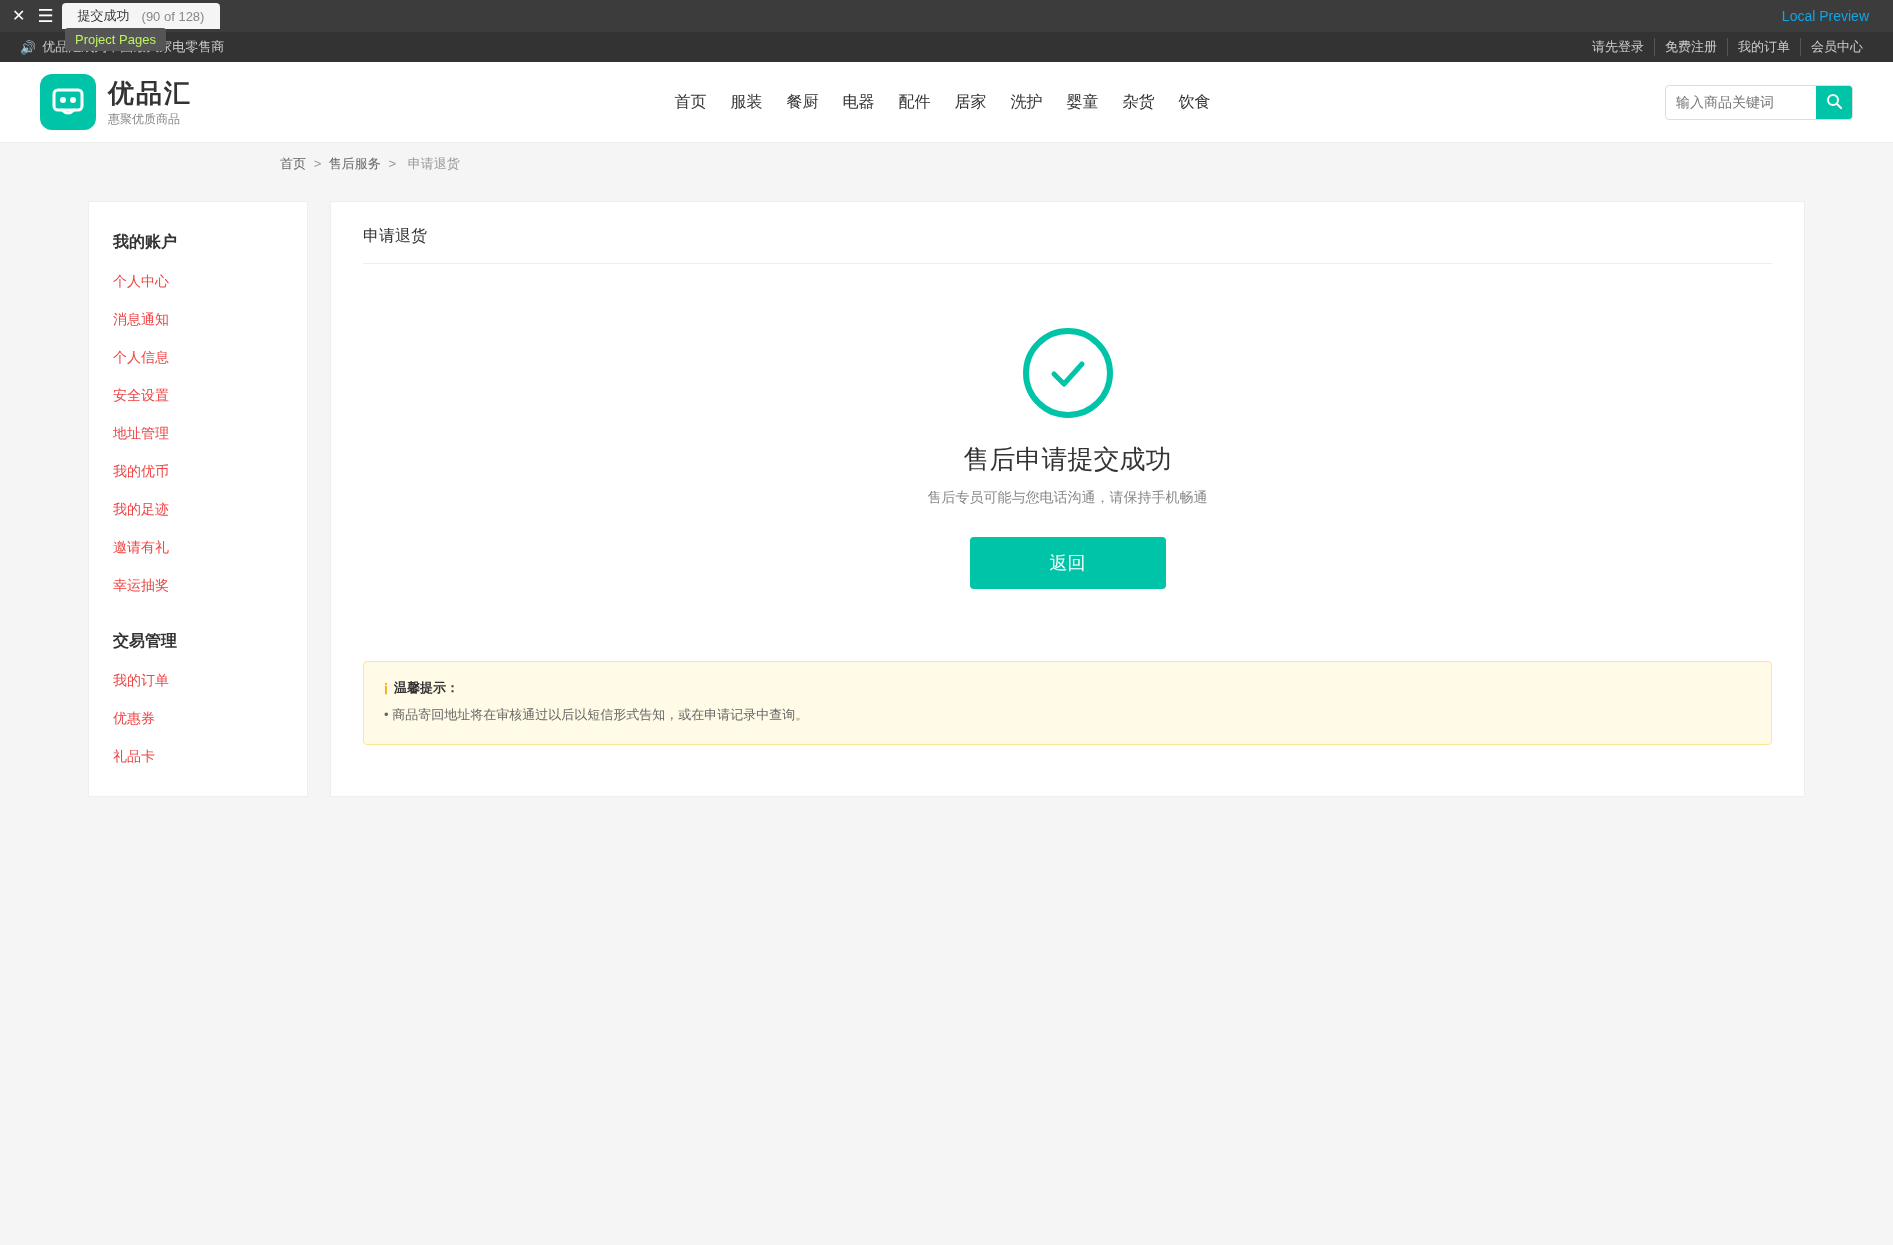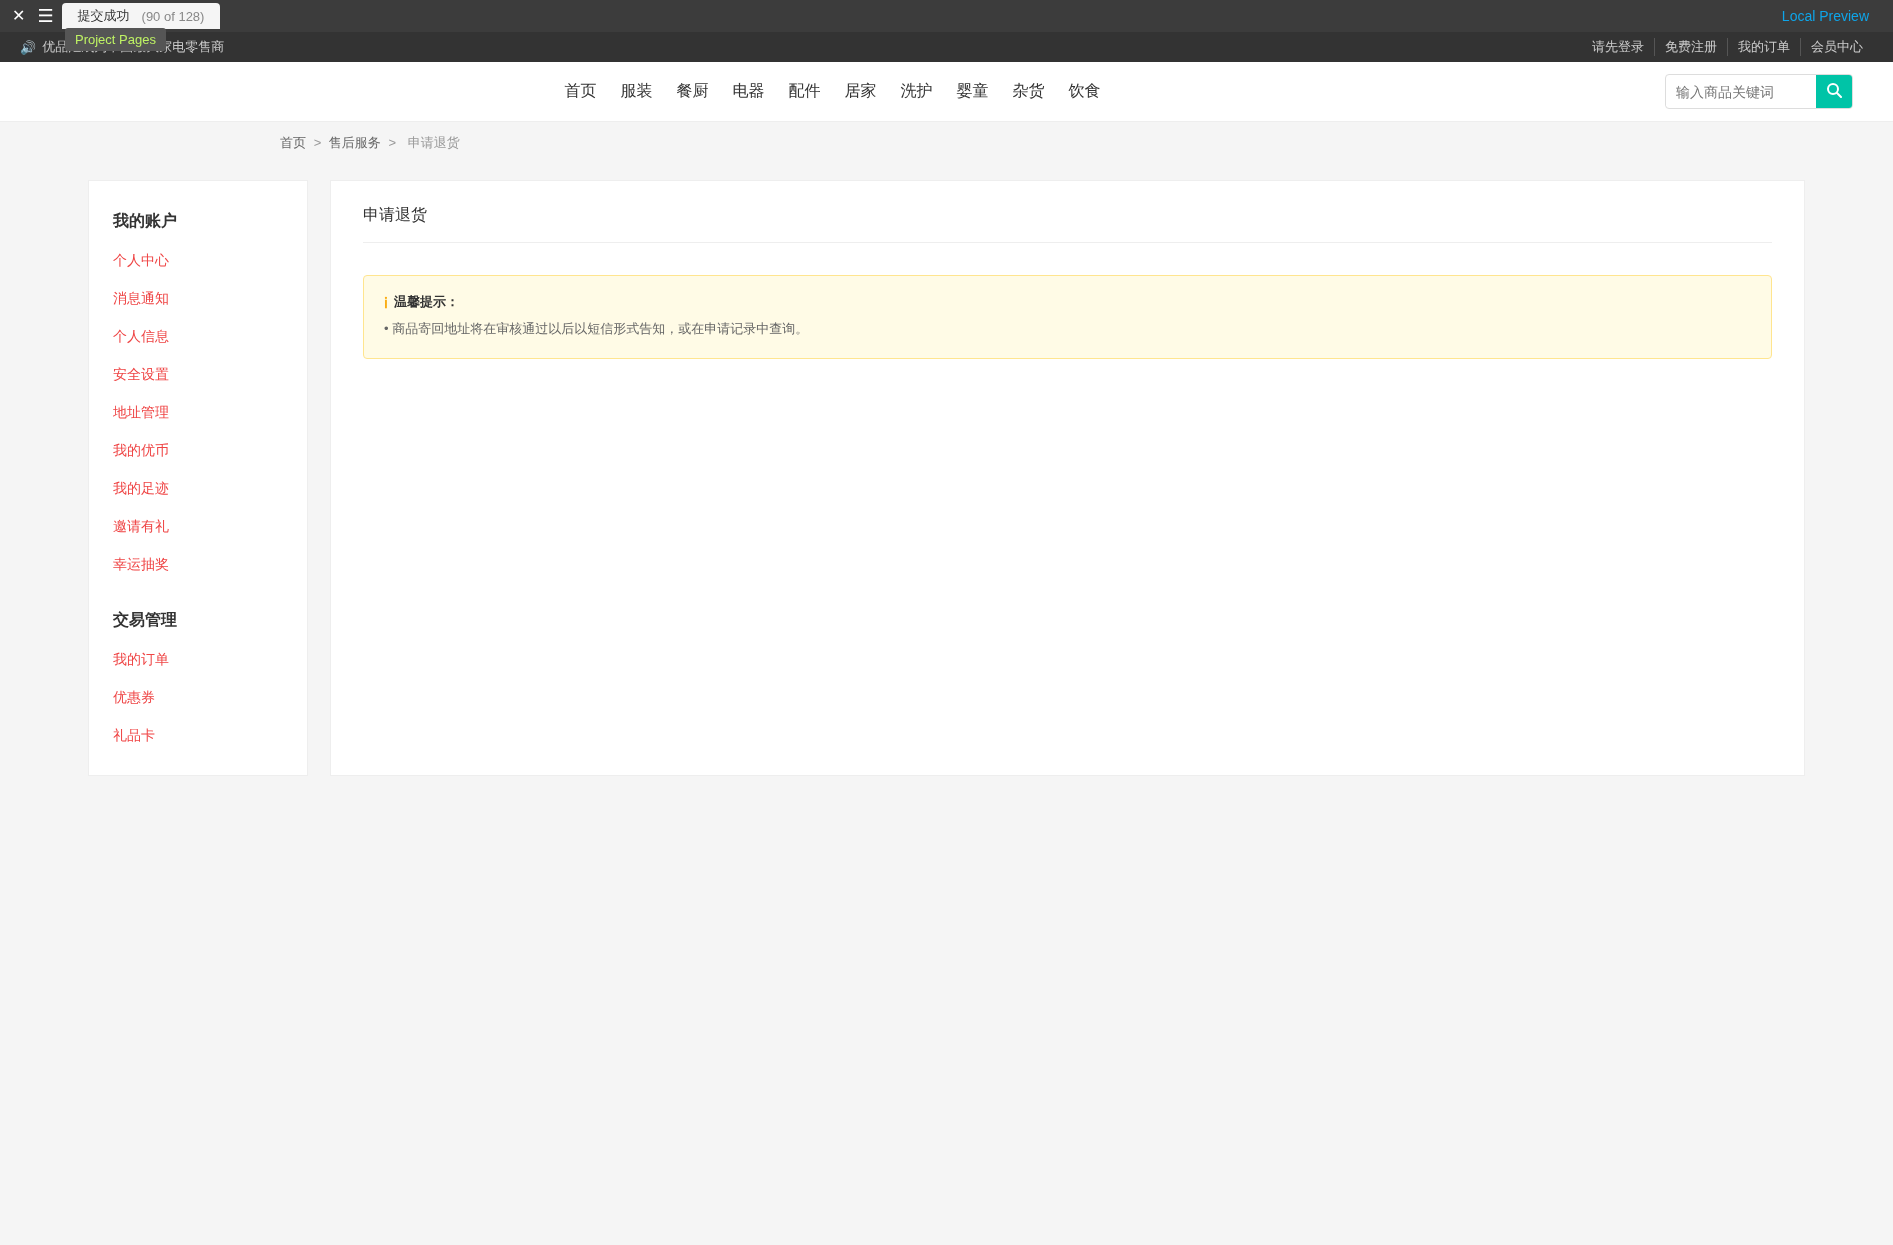--- a/index.html
+++ b/index.html
@@ -86,20 +86,34 @@
   </div>
   <div class="top-bar-links">
     <a class="top-bar-link">请先登录</a>
     <a class="top-bar-link">免费注册</a>
     <a class="top-bar-link">我的订单</a>
     <a class="top-bar-link">会员中心</a>
   </div>
 </div>
 
 <div class="header">
+  <div class="logo-area">
+    <div class="logo-icon">
+      <svg viewBox="0 0 36 36">
+        <rect x="4" y="6" width="28" height="20" rx="4" fill="none" stroke="#fff" stroke-width="3"></rect>
+        <path d="M12 26 Q18 32 24 26" stroke="#fff" stroke-width="3" fill="none" stroke-linecap="round"></path>
+        <circle cx="13" cy="16" r="3" fill="#fff"></circle>
+        <circle cx="23" cy="16" r="3" fill="#fff"></circle>
+      </svg>
+    </div>
+    <div class="logo-text">
+      <div class="logo-name">优品汇</div>
+      <div class="logo-slogan">惠聚优质商品</div>
+    </div>
+  </div>
   <nav class="nav">
     <span class="nav-item">首页</span>
     <span class="nav-item">服装</span>
     <span class="nav-item">餐厨</span>
     <span class="nav-item">电器</span>
     <span class="nav-item">配件</span>
     <span class="nav-item">居家</span>
     <span class="nav-item">洗护</span>
     <span class="nav-item">婴童</span>
     <span class="nav-item">杂货</span>
@@ -140,20 +154,30 @@
     <div class="sidebar-divider"></div>
     <div class="sidebar-section-title">交易管理</div>
     <div class="sidebar-item">我的订单</div>
     <div class="sidebar-item">优惠券</div>
     <div class="sidebar-item">礼品卡</div>
   </aside>
 
   <div class="content-panel">
     <div class="content-title">申请退货</div>
 
+    <div class="success-area">
+      <div class="success-icon-circle">
+        <svg width="52" height="52" viewBox="0 0 52 52">
+          <polyline points="12,27 22,37 40,17" stroke="#00c4a7" stroke-width="5" fill="none" stroke-linecap="round" stroke-linejoin="round"></polyline>
+        </svg>
+      </div>
+      <div class="success-title">售后申请提交成功</div>
+      <div class="success-desc">售后专员可能与您电话沟通，请保持手机畅通</div>
+      <button class="back-btn">返回</button>
+    </div>
 
     <div class="warning-box">
       <div class="warning-title">
         <span class="info-icon">ℹ</span>
         <span>温馨提示：</span>
       </div>
       <div class="warning-item">• 商品寄回地址将在审核通过以后以短信形式告知，或在申请记录中查询。</div>
     </div>
   </div>
 

